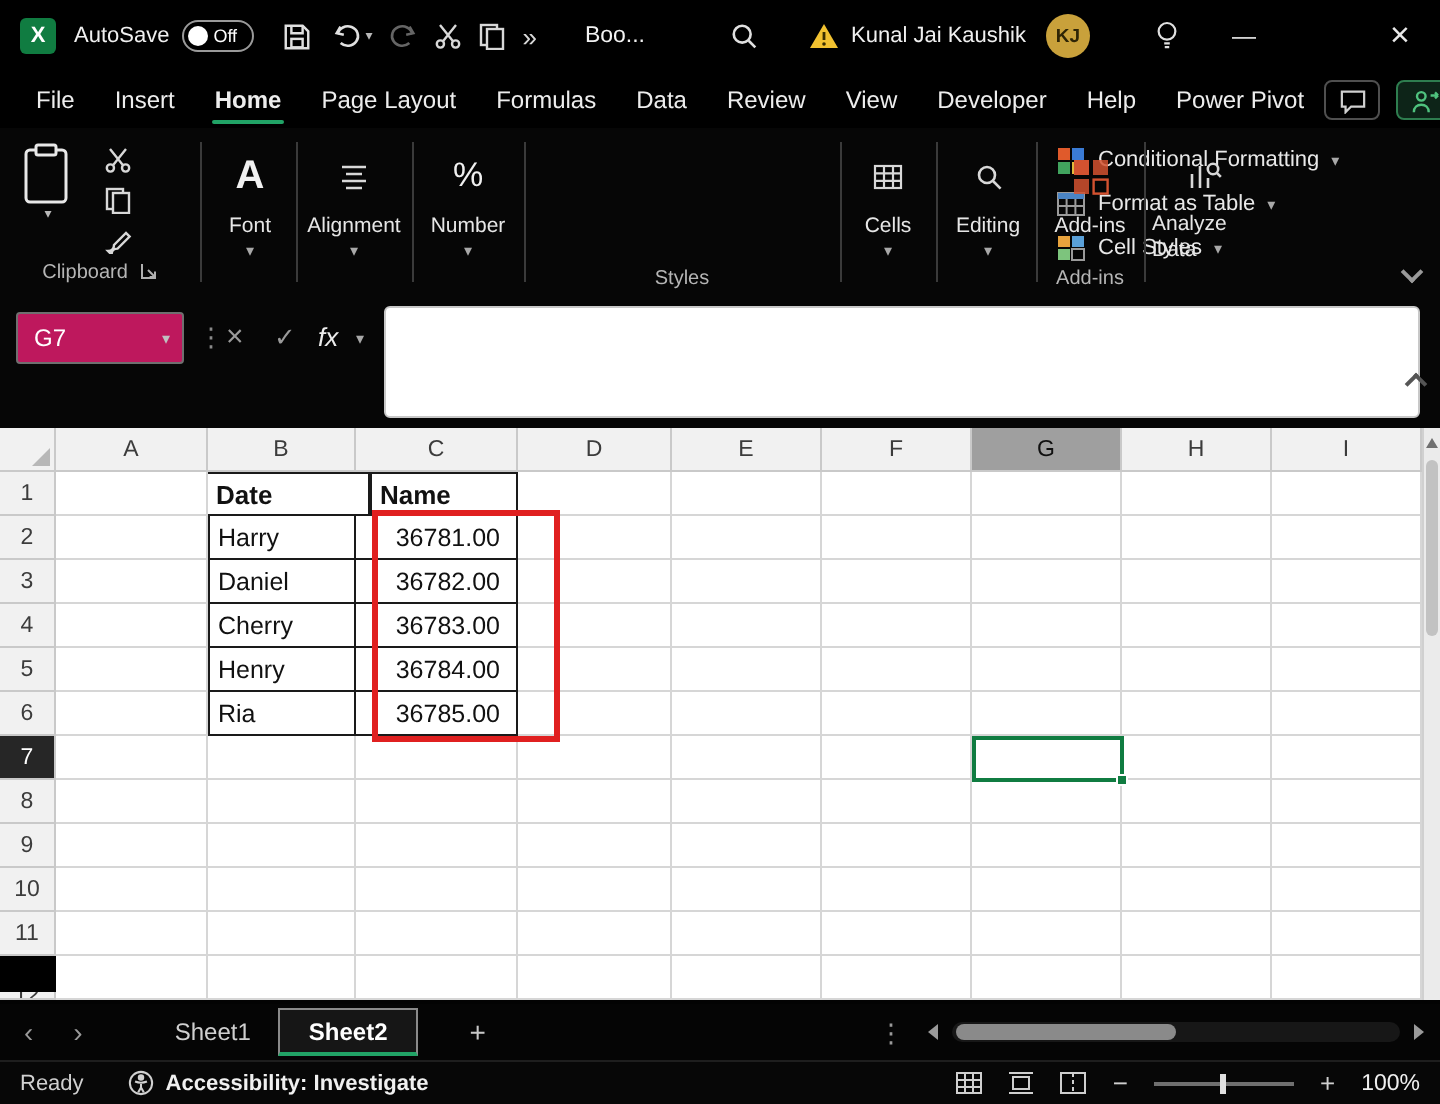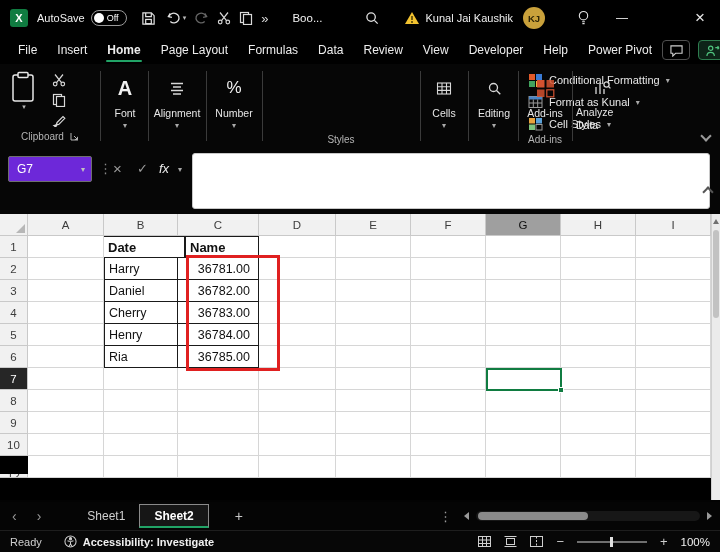--- a/index.html
+++ b/index.html
@@ -50,21 +50,21 @@
   .pct{font-size:17px;color:#f0f0f0}
   .styles-col{position:absolute;left:264px;top:5px;width:154px}
   .styles-row{display:flex;align-items:center;height:22px;gap:6px;font-size:11px;color:#e8e8e8;padding-left:2px;cursor:pointer;white-space:nowrap}
   .styles-row .chev{font-size:8px;color:#a8a8a8}
   .addins-icon{display:block}
   .analyze-lbl{font-size:10.5px;color:#e6e6e6;text-align:left;width:52px;line-height:1.25;margin-top:3px}
   .collapse-chev{position:absolute;right:10px;bottom:8px;width:8px;height:8px;border-left:2px solid #9a9a9a;border-bottom:2px solid #9a9a9a;transform:rotate(-45deg);cursor:pointer}
 
   
   .formularow{position:absolute;top:148px;left:0;right:0;height:66px;background:#060606}
-  .namebox{position:absolute;left:8px;top:8px;width:84px;height:26px;background:#6d28d9;border:1px solid #6f6f6f;border-radius:2px;display:flex;align-items:center;cursor:pointer}
+  .namebox{position:absolute;left:8px;top:8px;width:84px;height:26px;background:#be185d;border:1px solid #6f6f6f;border-radius:2px;display:flex;align-items:center;cursor:pointer}
   .namebox-val{font-size:12px;color:#fff;padding-left:8px;flex:1}
   .namebox-chev{font-size:8px;color:#c0c0c0;padding-right:6px}
   .fdots{position:absolute;left:99px;top:13px;color:#8a8a8a;font-size:13px}
   .fx-x{position:absolute;left:113px;top:12px;color:#9a9a9a;font-size:15px;cursor:pointer}
   .fx-check{position:absolute;left:137px;top:13px;color:#9a9a9a;font-size:13px;cursor:pointer}
   .fx-fx{position:absolute;left:159px;top:13px;color:#ececec;font-size:13px;font-style:italic;cursor:pointer}
   .fx-chev{position:absolute;left:178px;top:17px;font-size:8px;color:#a8a8a8}
   .formula-input{position:absolute;left:192px;top:5px;width:518px;height:56px;background:#fff;border:1px solid #c8c8c8;border-radius:3px;font-size:12px;color:#111;padding:4px 6px;cursor:text}
   .fbar-collapse{position:absolute;right:8px;top:40px;width:8px;height:8px;border-top:2px solid #555;border-left:2px solid #555;transform:rotate(45deg);cursor:pointer}
 
@@ -298,21 +298,21 @@
             </svg>
           <span>Conditional Formatting</span>
           <span class="chev">▾</span>
         </div>
         <div class="styles-row">
           <svg width="15" height="14" viewBox="0 0 15 14" fill="none">
               <rect x="1" y="1.5" width="13" height="11" stroke="#9a9a9a"></rect>
               <rect x="1" y="1.5" width="13" height="3" fill="#4a84c4"></rect>
               <path d="M1 8h13M5.3 4.5v8M9.7 4.5v8" stroke="#9a9a9a"></path>
             </svg>
-          <span>Format as Kunal</span>
+          <span>Format as Table</span>
           <span class="chev">▾</span>
         </div>
         <div class="styles-row">
           <svg width="15" height="14" viewBox="0 0 15 14">
               <rect x="1" y="1" width="6" height="5.5" fill="#e8a33d"></rect>
               <rect x="8" y="1" width="6" height="5.5" fill="#5aa0d8"></rect>
               <rect x="1" y="7.5" width="6" height="5.5" fill="#7dc47d"></rect>
               <rect x="8" y="7.5" width="6" height="5.5" fill="none" stroke="#9a9a9a"></rect>
             </svg>
           <span>Cell Styles</span>
@@ -524,20 +524,32 @@
         <div class="gc cell" style="width: 74px;"></div>
         <div class="gc cell" style="width: 81px;"></div>
         <div class="gc cell" style="width: 77px;"></div>
         <div class="gc cell" style="width: 75px;"></div>
         <div class="gc cell" style="width: 75px;"></div>
         <div class="gc cell" style="width: 75px;"></div>
         <div class="gc cell" style="width: 75px;"></div>
         <div class="gc cell" style="width: 75px;"></div>
       </div>
       <div class="grow">
+        <div class="gc gh rowhdr" style="width: 28px;">11</div>
+        <div class="gc cell" style="width: 76px;"></div>
+        <div class="gc cell" style="width: 74px;"></div>
+        <div class="gc cell" style="width: 81px;"></div>
+        <div class="gc cell" style="width: 77px;"></div>
+        <div class="gc cell" style="width: 75px;"></div>
+        <div class="gc cell" style="width: 75px;"></div>
+        <div class="gc cell" style="width: 75px;"></div>
+        <div class="gc cell" style="width: 75px;"></div>
+        <div class="gc cell" style="width: 75px;"></div>
+      </div>
+      <div class="grow">
         <div class="gc gh rowhdr" style="width: 28px; margin-top: 18px;">12</div>
         <div class="gc cell" style="width: 76px;"></div>
         <div class="gc cell" style="width: 74px;"></div>
         <div class="gc cell" style="width: 81px;"></div>
         <div class="gc cell" style="width: 77px;"></div>
         <div class="gc cell" style="width: 75px;"></div>
         <div class="gc cell" style="width: 75px;"></div>
         <div class="gc cell" style="width: 75px;"></div>
         <div class="gc cell" style="width: 75px;"></div>
         <div class="gc cell" style="width: 75px;"></div>

